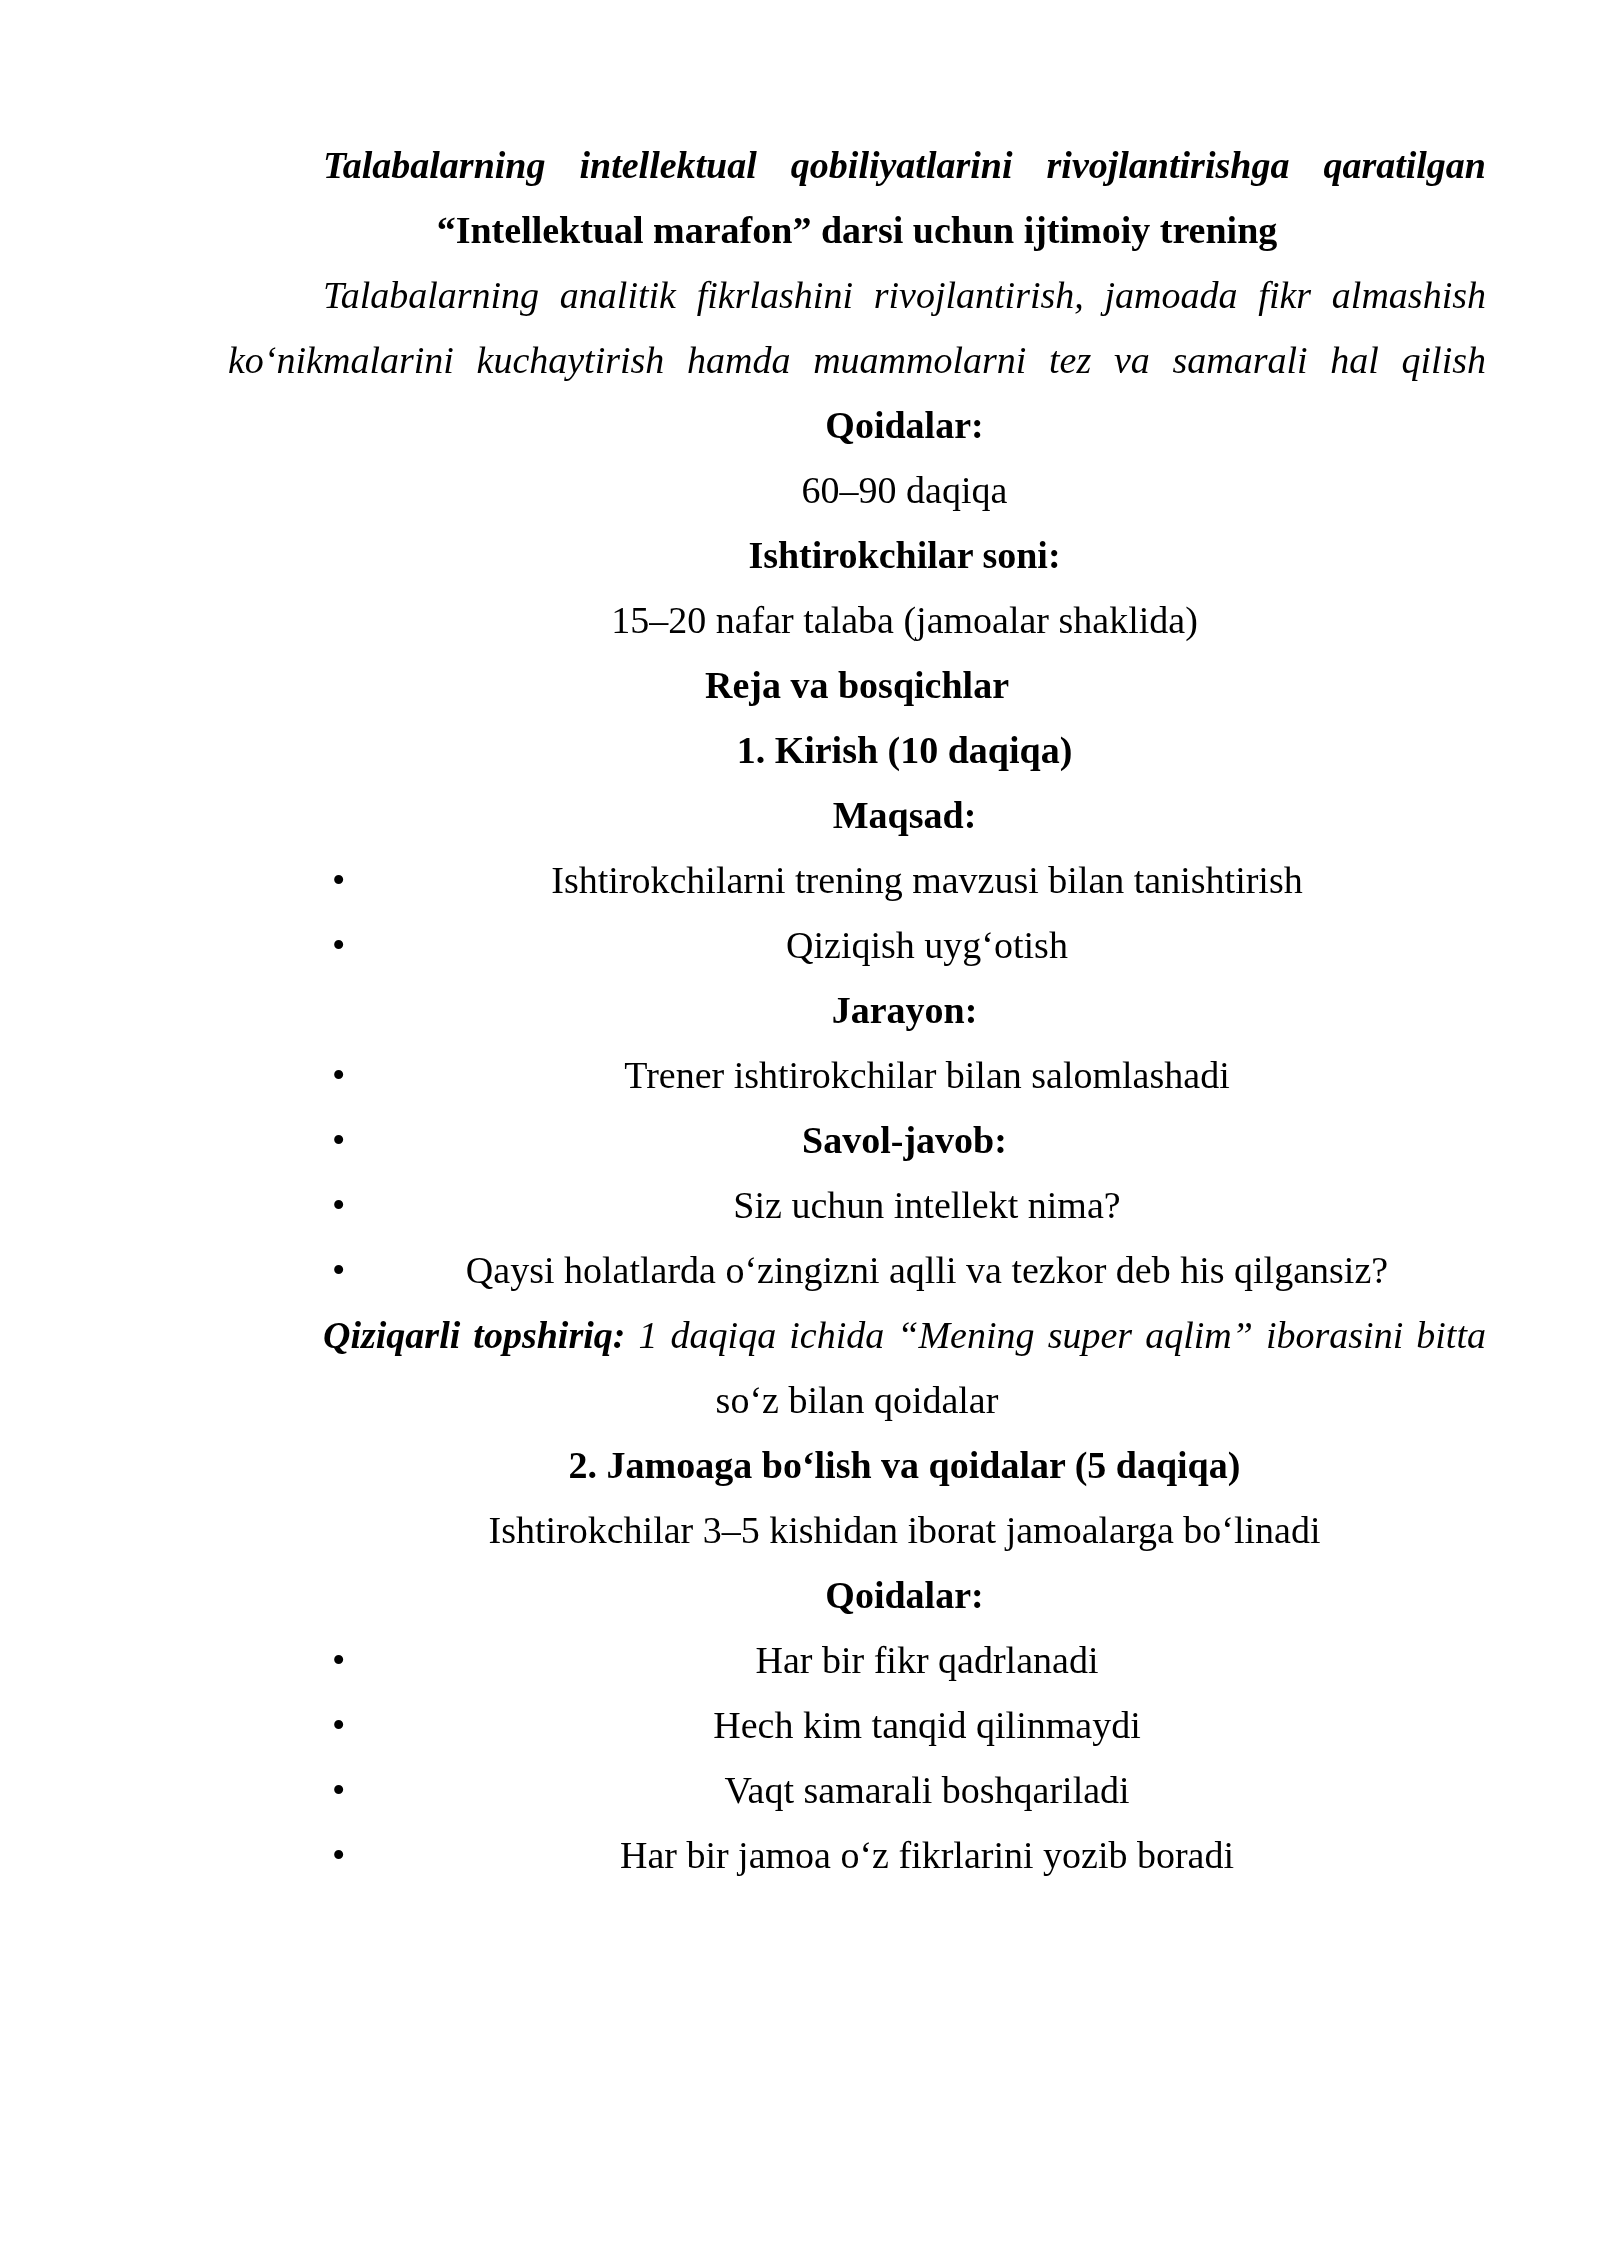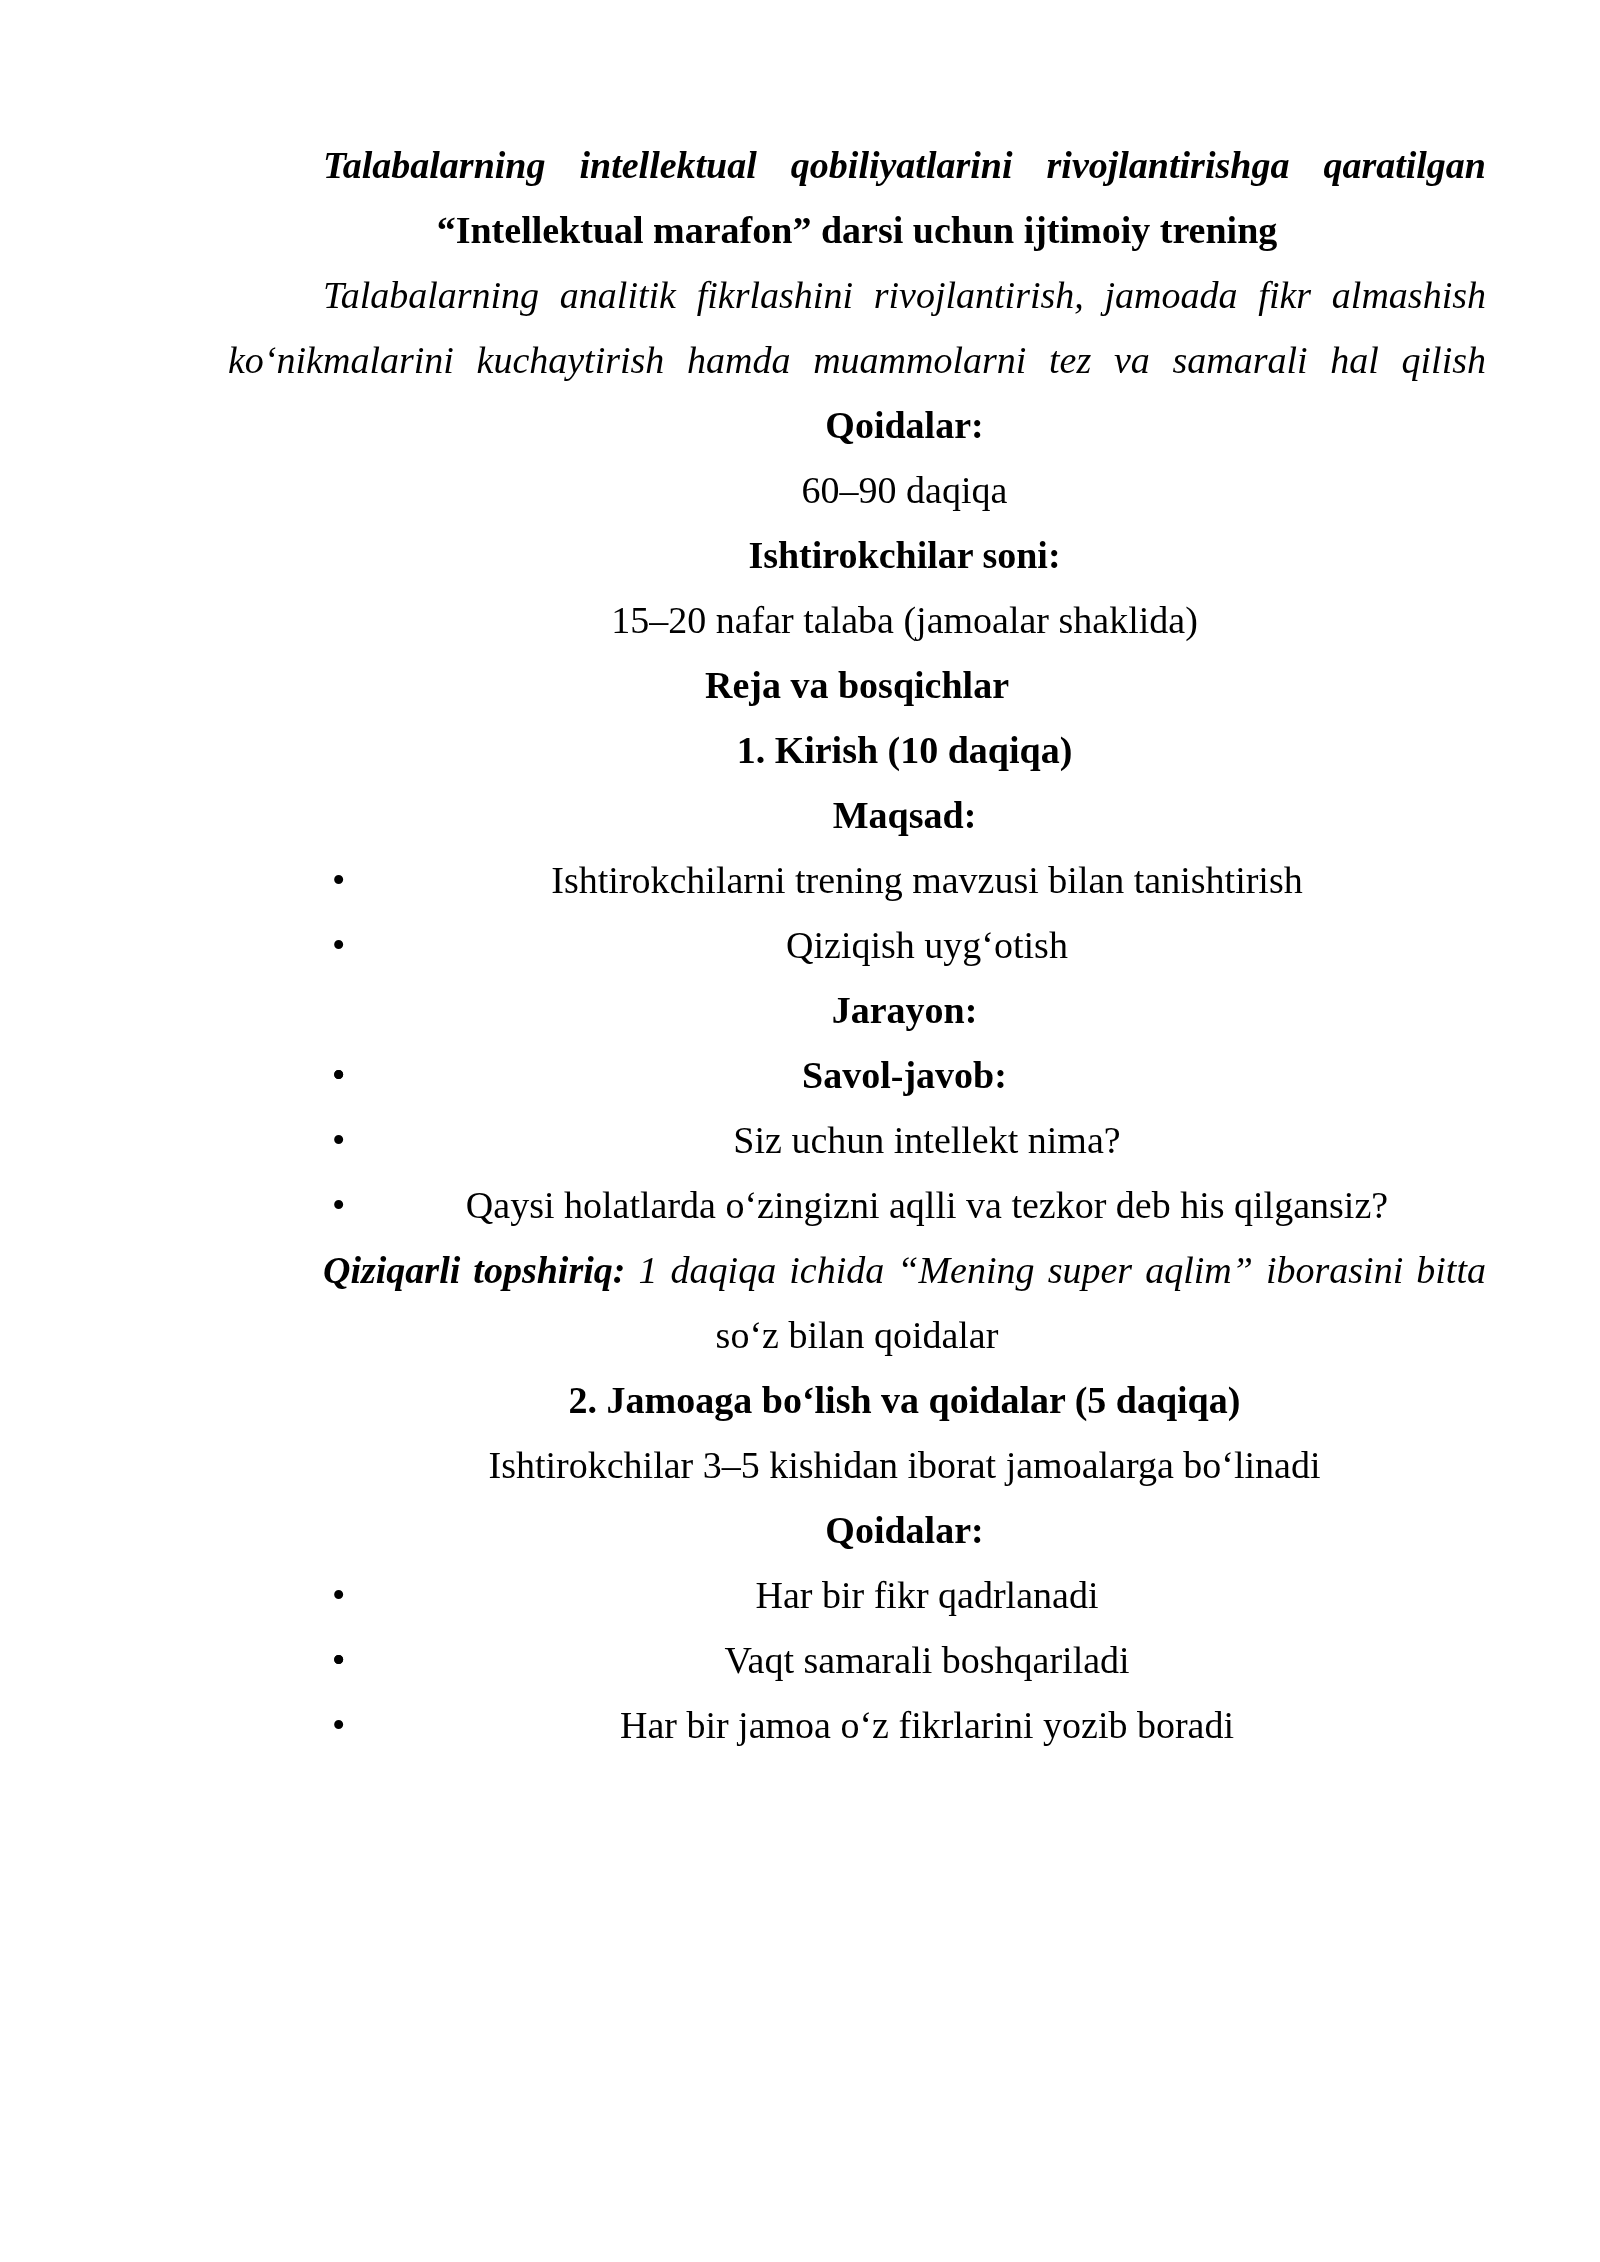--- a/index.html
+++ b/index.html
@@ -61,27 +61,27 @@
     <div class="line indent"><b>Qoidalar:</b></div>
     <div class="line indent"><span>60–90 daqiqa</span></div>
     <div class="line indent"><b>Ishtirokchilar soni:</b></div>
     <div class="line indent"><span>15–20 nafar talaba (jamoalar shaklida)</span></div>
     <div class="line"><b>Reja va bosqichlar</b></div>
     <div class="line indent"><b>1. Kirish (10 daqiqa)</b></div>
     <div class="line indent"><b>Maqsad:</b></div>
     <div class="line bullet"><span class="bullet-marker">•</span><span>Ishtirokchilarni trening mavzusi bilan tanishtirish</span></div>
     <div class="line bullet"><span class="bullet-marker">•</span><span>Qiziqish uygʻotish</span></div>
     <div class="line indent"><b>Jarayon:</b></div>
-    <div class="line bullet"><span class="bullet-marker">•</span></div>
+    <div class="line bullet"><span class="bullet-marker">•</span><span>Trener ishtirokchilar bilan salomlashadi</span></div>
     <div class="line bullet"><span class="bullet-marker">•</span></div>
     <div class="line indent"><b>Savol-javob:</b></div>
     <div class="line bullet"><span class="bullet-marker">•</span><span>Siz uchun intellekt nima?</span></div>
     <div class="line bullet"><span class="bullet-marker">•</span><span>Qaysi holatlarda oʻzingizni aqlli va tezkor deb his qilgansiz?</span></div>
     <div class="line indent just"><b>Qiziqarli topshiriq:</b><span> 1 daqiqa ichida “Mening super aqlim” iborasini bitta</span></div>
     <div class="line"><span>soʻz bilan qoidalar</span></div>
     <div class="line indent"><b>2. Jamoaga boʻlish va qoidalar (5 daqiqa)</b></div>
     <div class="line indent"><span>Ishtirokchilar 3–5 kishidan iborat jamoalarga boʻlinadi</span></div>
     <div class="line indent"><b>Qoidalar:</b></div>
     <div class="line bullet"><span class="bullet-marker">•</span><span>Har bir fikr qadrlanadi</span></div>
-    <div class="line bullet"><span class="bullet-marker">•</span></div>
+    <div class="line bullet"><span class="bullet-marker">•</span><span>Hech kim tanqid qilinmaydi</span></div>
     <div class="line bullet"><span class="bullet-marker">•</span><span>Vaqt samarali boshqariladi</span></div>
     <div class="line bullet"><span class="bullet-marker">•</span><span>Har bir jamoa oʻz fikrlarini yozib boradi</span></div>
   </div>
 
 </body></html>

